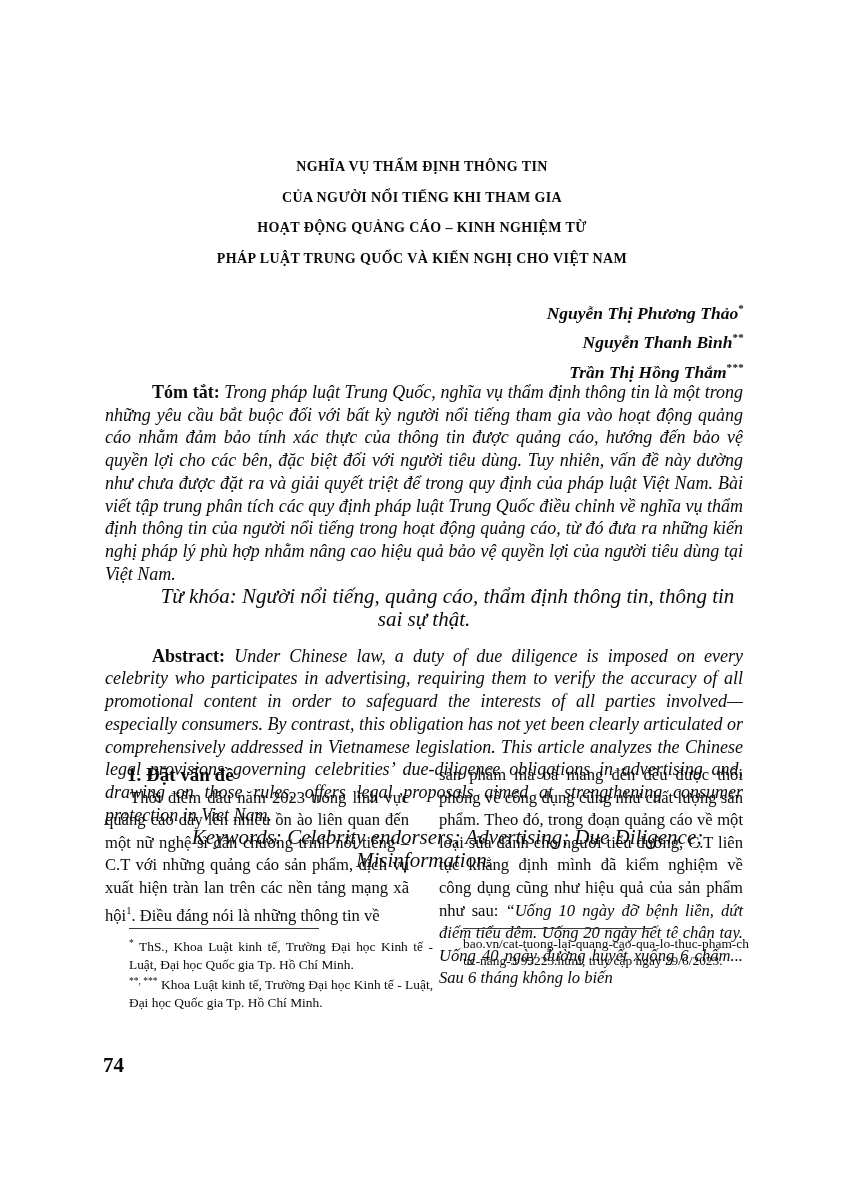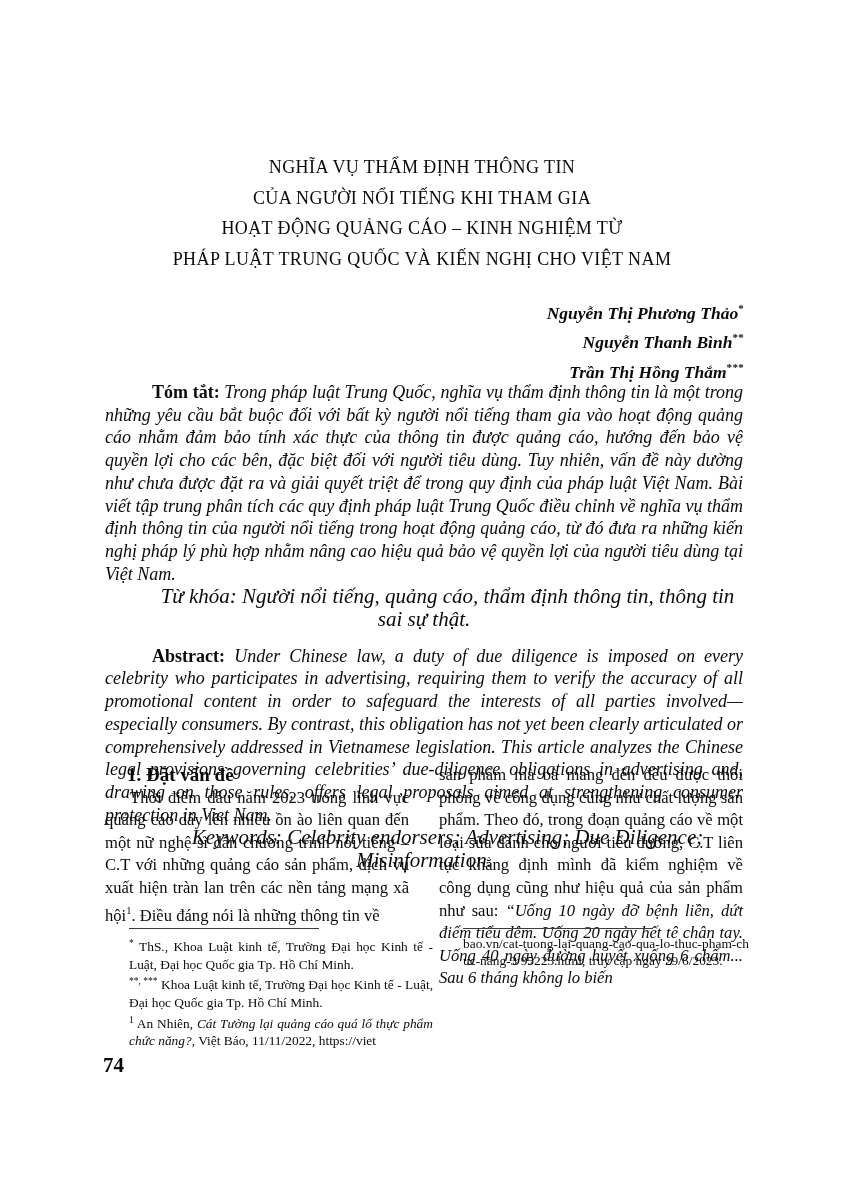--- a/index.html
+++ b/index.html
@@ -21,22 +21,22 @@
 
   
   .title-block {
     position: absolute;
     left: 100px;
     top: 152px;
     width: 644px;
     text-align: center;
   }
   .title-line {
-    font-weight: normal;
-    font-size: 18px;
+    font-weight: bold;
+    font-size: 14px;
     letter-spacing: 0.4px;
     line-height: 30.5px;
     white-space: nowrap;
   }
 
   
   .authors {
     position: absolute;
     left: 100px;
     top: 296px;
@@ -228,21 +228,20 @@
 
   <div class="footnotes">
 
     <div class="fn-col fn-left">
       <div class="fn-rule"></div>
 
       <p class="fn-item"><sup>*</sup><span> ThS., Khoa Luật kinh tế, Trường Đại học Kinh tế - Luật, Đại học Quốc gia Tp. Hồ Chí Minh.</span></p>
 
       <p class="fn-item"><sup>**, ***</sup><span> Khoa Luật kinh tế, Trường Đại học Kinh tế - Luật, Đại học Quốc gia Tp. Hồ Chí Minh.</span></p>
 
-      <p class="fn-item"><sup>1</sup><span> An Nhiên, </span><i>Cát Tường lại quảng cáo quá lố thực phẩm chức năng?</i><span>, Việt Báo, 11/11/2022, https://viet</span></p>
     </div>
 
     <div class="fn-col fn-right">
       <div class="fn-rule"></div>
       <p class="fn-item">bao.vn/cat-tuong-lai-quang-cao-qua-lo-thuc-pham-ch uc-nang-3 95223.html, truy cập ngày 29/6/2023.</p>
     </div>
   </div>
 
   <div class="page-number">74</div>
 

